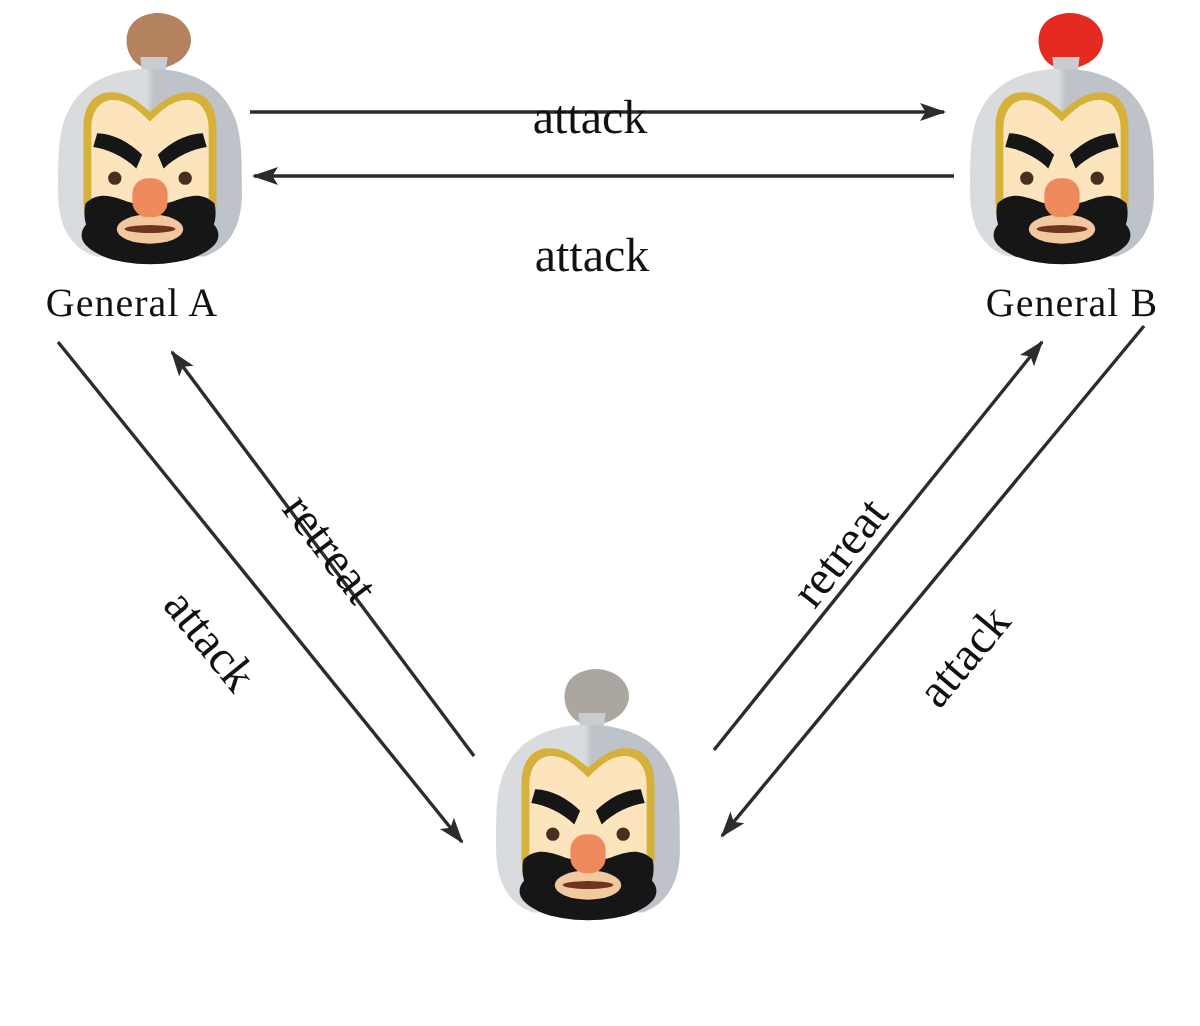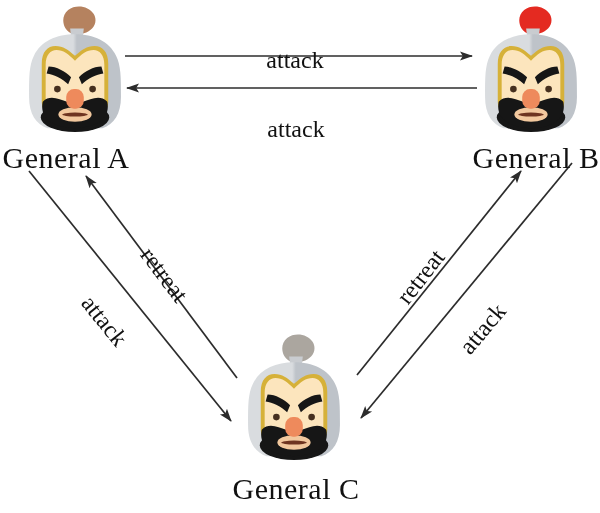--- a/index.html
+++ b/index.html
@@ -22,21 +22,21 @@
   }
   #general-a { left: 21px;  top: 5px; }
   #general-b { left: 477px; top: 5px; }
   #general-c { left: 240px; top: 333px; }
   .head { width: 108px; height: 132px; }
   .general-label {
     position: absolute;
     top: 136px;
     white-space: nowrap;
     transform: translateX(-50%);
-    font-size: 30px;
+    font-size: 20px;
     color: #111111;
     letter-spacing: 0.5px;
   }
   #general-a .general-label { left: 45px; }
   #general-b .general-label { left: 59px; }
   #general-c .general-label { left: 56px; top: 139px; }
   .edge-labels { position: absolute; left: 0; top: 0; width: 600px; height: 513px; margin-top: 23px; }
   .edge-label {
     position: absolute;
     font-size: 24px;
@@ -145,21 +145,20 @@
     <path d="M25,61 C25,51 30,46 36,46 C43,46 48,50 55,57 C62,50 67,46 74,46 C80,46 85,51 85,61 L85,97 C85,108 76,113 55,113 C34,113 25,108 25,97 Z" fill="#fce5bd"></path>
     <path d="M28,63 C36,63 45,68 51,74 L48,81 C42,75 33,71 26,70 Z" fill="#161616"></path>
     <path d="M82,63 C74,63 65,68 59,74 L62,81 C68,75 77,71 84,70 Z" fill="#161616"></path>
     <circle cx="37" cy="86" r="3.4" fill="#46301f"></circle>
     <circle cx="73" cy="86" r="3.4" fill="#46301f"></circle>
     <path d="M22,99 C30,91 39,97 47,99 C52,100 58,100 63,99 C71,97 80,91 88,99 C91,113 82,125 55,126 C28,125 19,113 22,99 Z" fill="#161616"></path>
     <ellipse cx="55" cy="112" rx="17" ry="7.5" fill="#f2c89e"></ellipse>
     <ellipse cx="55" cy="112" rx="13" ry="2" fill="#6e3420"></ellipse>
     <rect x="46" y="86" width="18" height="20" rx="8" fill="#ee8a5c"></rect>
   </svg></div>
-    <div class="general-label">General C</div>
   </div>
 
   <div class="edge-labels">
       <span class="edge-label" style="left: 295px; top: 37px; transform: translate(-50%, -50%) rotate(0deg);">attack</span>
       <span class="edge-label" style="left: 296px; top: 106px; transform: translate(-50%, -50%) rotate(0deg);">attack</span>
       <span class="edge-label" style="left: 164px; top: 252px; transform: translate(-50%, -50%) rotate(53deg);">retreat</span>
       <span class="edge-label" style="left: 104px; top: 298px; transform: translate(-50%, -50%) rotate(51deg);">attack</span>
       <span class="edge-label" style="left: 421px; top: 254px; transform: translate(-50%, -50%) rotate(-52deg);">retreat</span>
       <span class="edge-label" style="left: 483px; top: 306px; transform: translate(-50%, -50%) rotate(-50deg);">attack</span>
     </div>

